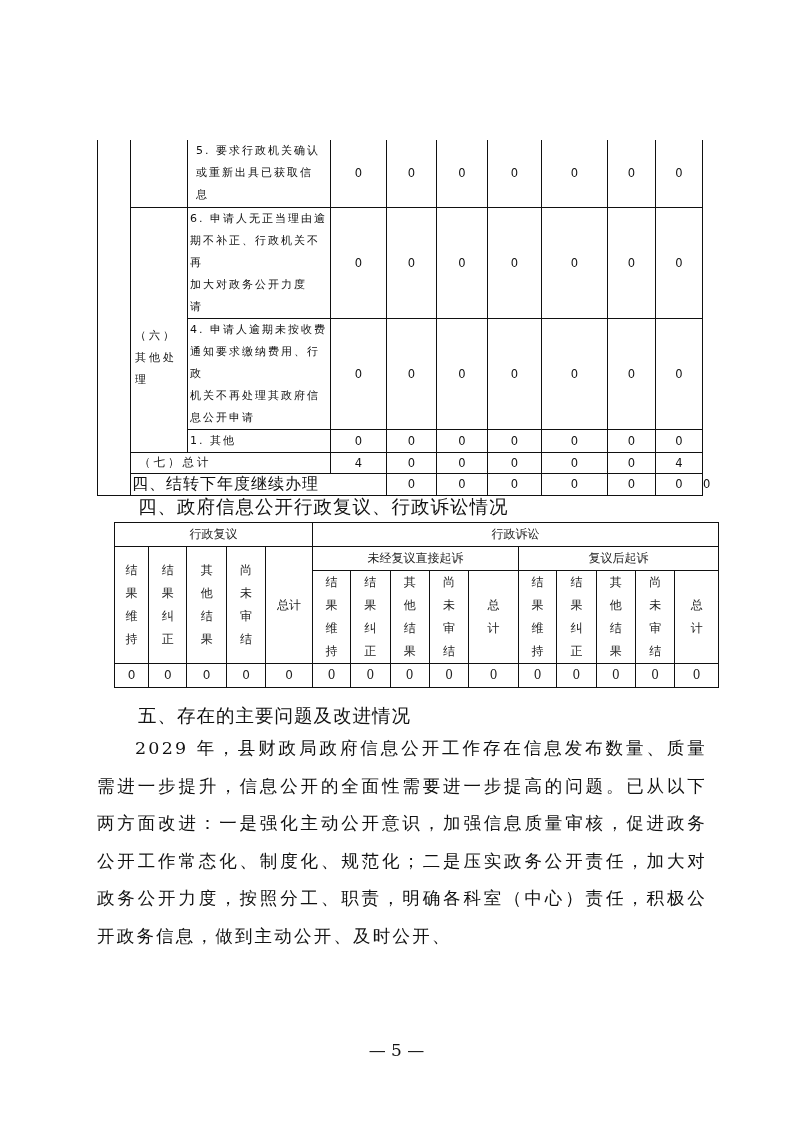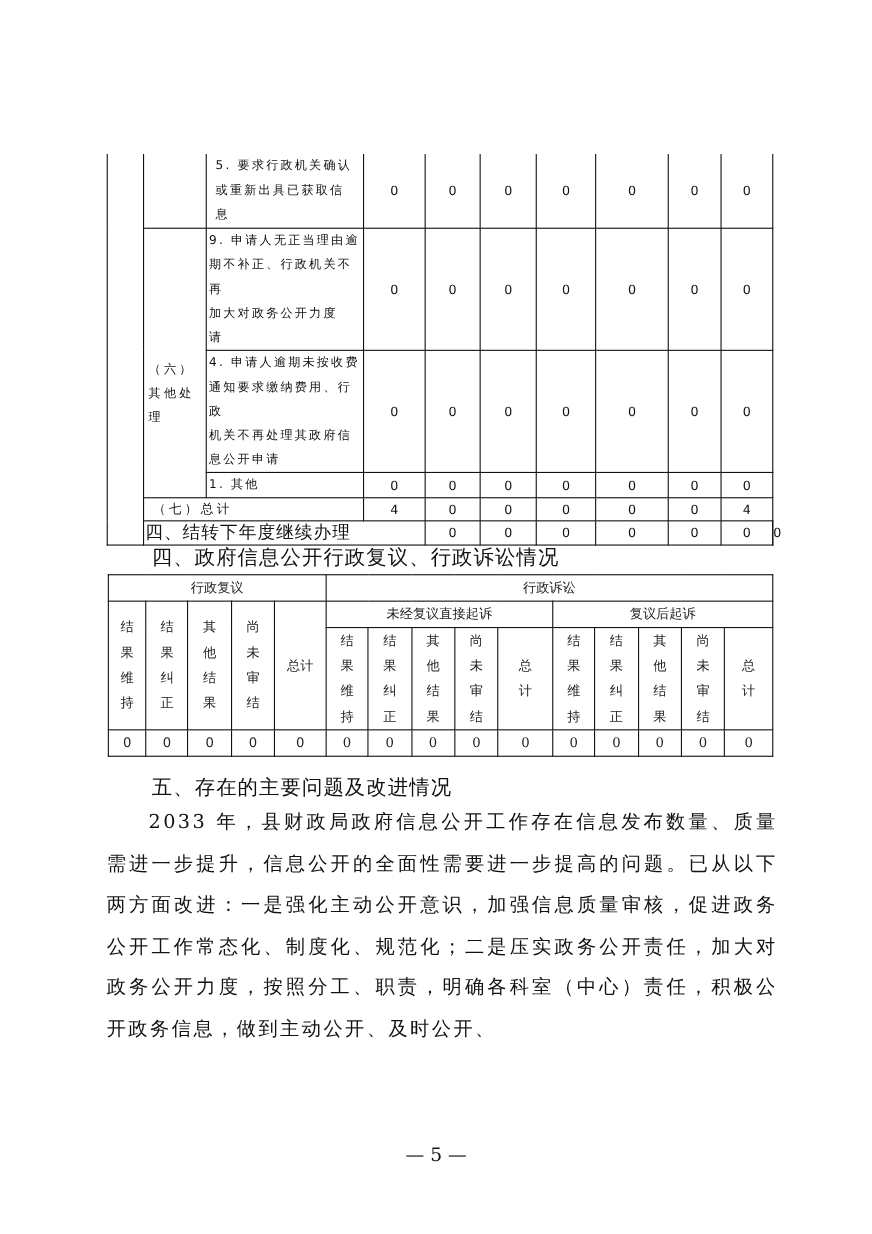--- a/index.html
+++ b/index.html
@@ -8,21 +8,21 @@
   td { border:1.6px solid #111; padding:0; font-size:12px; vertical-align:middle; }
   .t1 { left:97px; top:140px; width:605px; table-layout:fixed; }
   .t1 td { font-family:"DejaVu Sans", sans-serif; }
   .t1 .num { text-align:center; font-size:11.5px; }
   .t1 .lbl { font-size:11px; line-height:22px; letter-spacing:2px; padding-left:2px; }
   .t1 .cat { font-size:11px; letter-spacing:3px; line-height:22px; vertical-align:middle; padding-left:2px; }
   .t1 .sum { font-size:11.5px; letter-spacing:3px; padding-left:8px; }
   .t1 .row4 { font-size:16px; letter-spacing:1px; padding-left:1px; }
   .noTop { border-top:none; }
   h2 { position:absolute; margin:0; font-weight:normal; font-family:"DejaVu Sans", sans-serif; font-size:18.5px; letter-spacing:1px; }
-  .t2 { left:98px; top:522px; width:605px; table-layout:fixed; }
+  .t2 { left:114px; top:522px; width:605px; table-layout:fixed; }
   .t2 td { text-align:center; font-size:12px; line-height:23px; color:#222; }
   .t2 .vert span { display:block; }
   .t2 .zsans { font-family:"DejaVu Sans", sans-serif; }
   p.body { position:absolute; left:97px; width:610px; margin:0; font-size:17.5px; line-height:37.5px; letter-spacing:2.2px; text-align:justify; }
   .pg { position:absolute; top:1040px; left:0; width:793px; text-align:center; font-size:17px; }
 </style>
 </head>
 <body>
 
 <table class="t1">
@@ -53,21 +53,21 @@
     <td class="num noTop">0</td>
     <td class="num noTop">0</td>
     <td class="num noTop">0</td>
     <td class="num noTop">0</td>
   </tr>
   <tr style="height:85px">
     <td rowspan="3" class="cat" style="padding-left:4px">
       <div style="margin-top:56px"><span>（六）其他处理</span></div>
     </td>
     <td class="lbl">
-      <div>9. 申请人无正当理由逾</div>
+      <div>6. 申请人无正当理由逾</div>
       <div>期不补正、行政机关不再</div>
       <div>加大对政务公开力度</div>
       <div>请</div>
     </td>
     <td class="num">0</td>
     <td class="num">0</td>
     <td class="num">0</td>
     <td class="num">0</td>
     <td class="num">0</td>
     <td class="num">0</td>
@@ -248,15 +248,15 @@
         <td>0</td>
         <td>0</td>
         <td>0</td>
         <td>0</td>
       </tr>
 </tbody>
   </table>
 
 <h2 style="left:138px; top:703px; font-size:18.5px">五、存在的主要问题及改进情况</h2>
 
-<p class="body" style="top:730px; text-indent:38px">2033 年，县财政局政府信息公开工作存在信息发布数量、质量需进一步提升，信息公开的全面性需要进一步提高的问题。已从以下两方面改进：一是强化主动公开意识，加强信息质量审核，促进政务公开工作常态化、制度化、规范化；二是压实政务公开责任，加大对政务公开力度，按照分工、职责，明确各科室（中心）责任，积极公开政务信息，做到主动公开、及时公开、</p>
+<p class="body" style="top:730px; text-indent:38px">2029 年，县财政局政府信息公开工作存在信息发布数量、质量需进一步提升，信息公开的全面性需要进一步提高的问题。已从以下两方面改进：一是强化主动公开意识，加强信息质量审核，促进政务公开工作常态化、制度化、规范化；二是压实政务公开责任，加大对政务公开力度，按照分工、职责，明确各科室（中心）责任，积极公开政务信息，做到主动公开、及时公开、</p>
 
 <div class="pg">— 5 —</div>
 
 </body></html>

